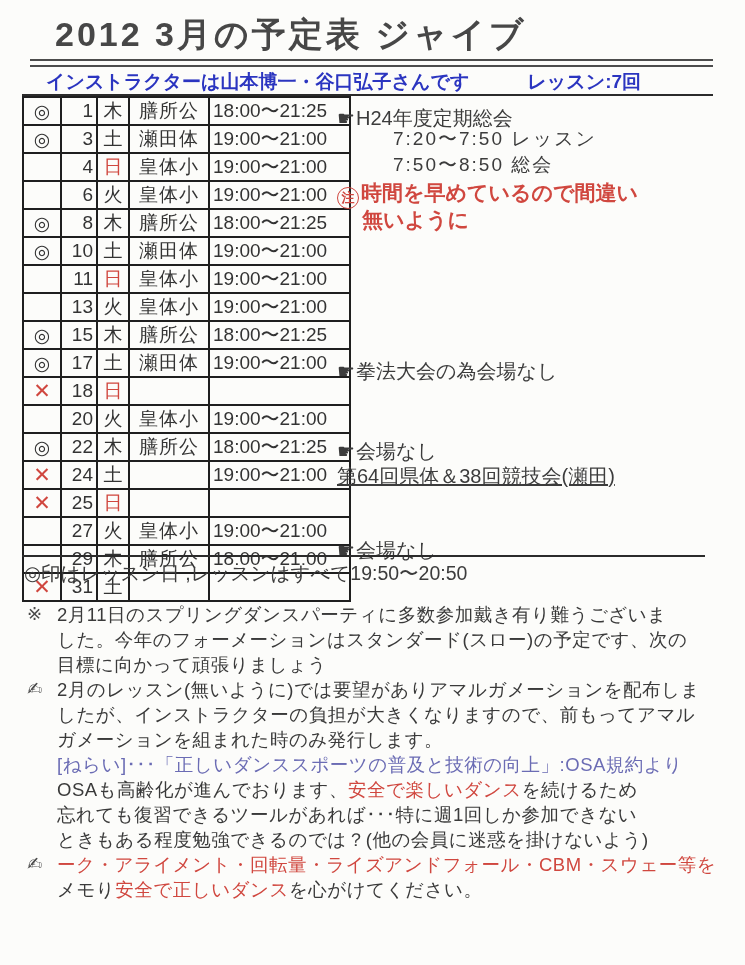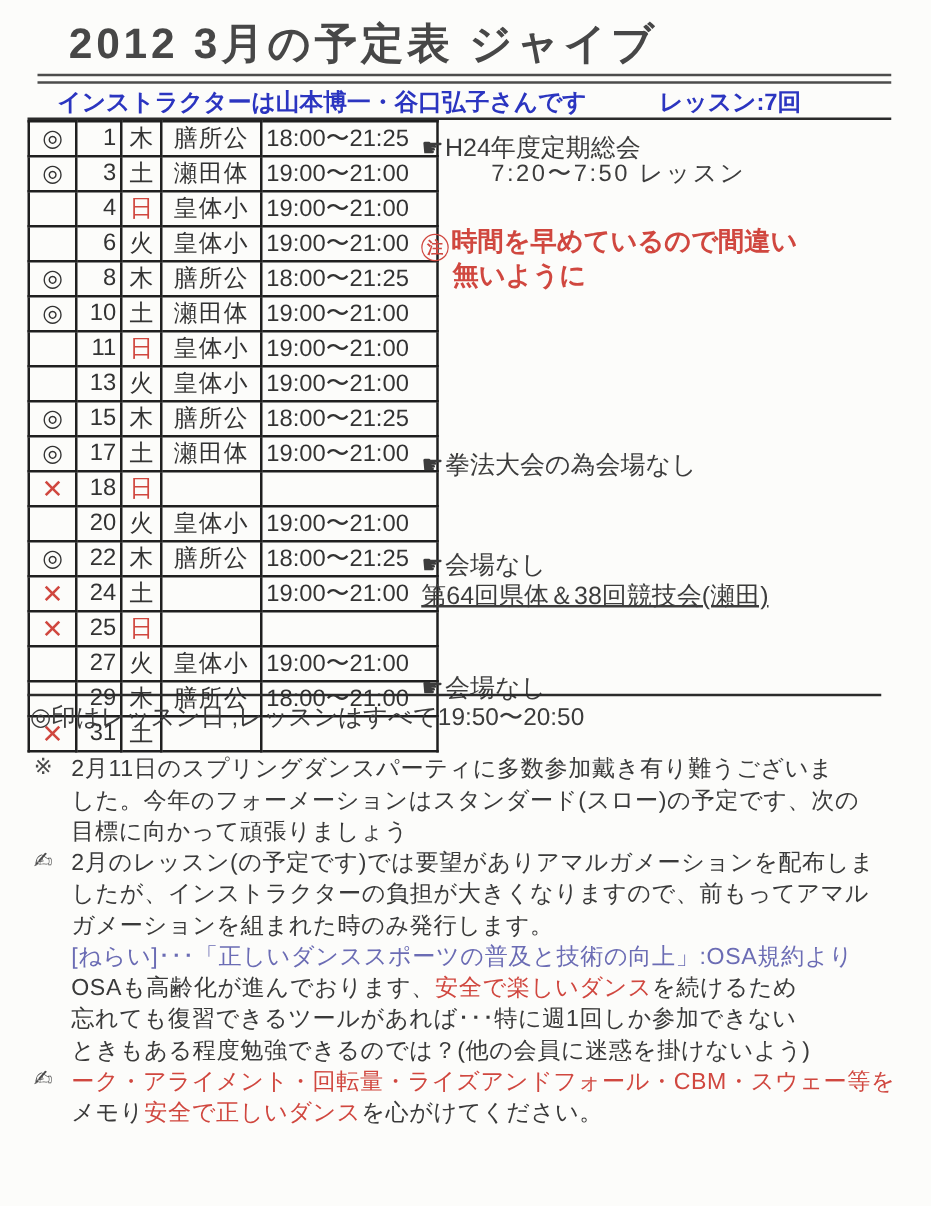--- a/index.html
+++ b/index.html
@@ -219,20 +219,21 @@
           <td class="c-loc"></td>
           <td class="c-time"></td>
         </tr>
       </tbody>
   </table>
 
   <div class="ann" style="left:337px;top:9px;">
     <span class="hand">☛</span><span>H24年度定期総会</span>
   </div>
   <div class="ann indent" style="left:393px;top:30px;">7:20〜7:50  レッスン</div>
+  <div class="ann indent" style="left:393px;top:56px;">7:50〜8:50  総会</div>
   <div class="ann red" style="left:337px;top:83px;font-family:Liberation Serif, serif;">
     <span class="jnote-circle">注</span><span>時間を早めているので間違い</span>
   </div>
   <div class="ann red" style="left:362px;top:110px;text-align:right;">無いように</div>
 
   <div class="ann" style="left:337px;top:262px;">
     <span class="hand">☛</span><span>拳法大会の為会場なし</span>
   </div>
   <div class="ann" style="left:337px;top:342px;">
     <span class="hand">☛</span><span>会場なし</span>
@@ -248,21 +249,21 @@
 
 <div class="notes">
     <div class="para">
       <span class="marker">※</span>
       <div class="pline"><span class="seg-d">2月11日のスプリングダンスパーティに多数参加戴き有り難うございま</span></div>
       <div class="pline"><span class="seg-d">した。今年のフォーメーションはスタンダード(スロー)の予定です、次の</span></div>
       <div class="pline"><span class="seg-d">目標に向かって頑張りましょう</span></div>
     </div>
     <div class="para">
       <span class="marker">✍</span>
-      <div class="pline"><span class="seg-d">2月のレッスン(の予定です)では要望がありアマルガメーションを配布しま</span></div>
+      <div class="pline"><span class="seg-d">2月のレッスン(無いように)では要望がありアマルガメーションを配布しま</span></div>
       <div class="pline"><span class="seg-d">したが、インストラクターの負担が大きくなりますので、前もってアマル</span></div>
       <div class="pline"><span class="seg-d">ガメーションを組まれた時のみ発行します。</span></div>
       <div class="pline"><span class="seg-b">[ねらい]･･･「正しいダンススポーツの普及と技術の向上」:OSA規約より</span></div>
       <div class="pline"><span class="seg-d">OSAも高齢化が進んでおります、</span><span class="seg-r">安全で楽しいダンス</span><span class="seg-d">を続けるため</span></div>
       <div class="pline"><span class="seg-d">忘れても復習できるツールがあれば･･･特に週1回しか参加できない</span></div>
       <div class="pline"><span class="seg-d">ときもある程度勉強できるのでは？(他の会員に迷惑を掛けないよう)</span></div>
     </div>
     <div class="para">
       <span class="marker">✍</span>
       <div class="pline"><span class="seg-r">ーク・アライメント・回転量・ライズアンドフォール・CBM・スウェー等を</span></div>

